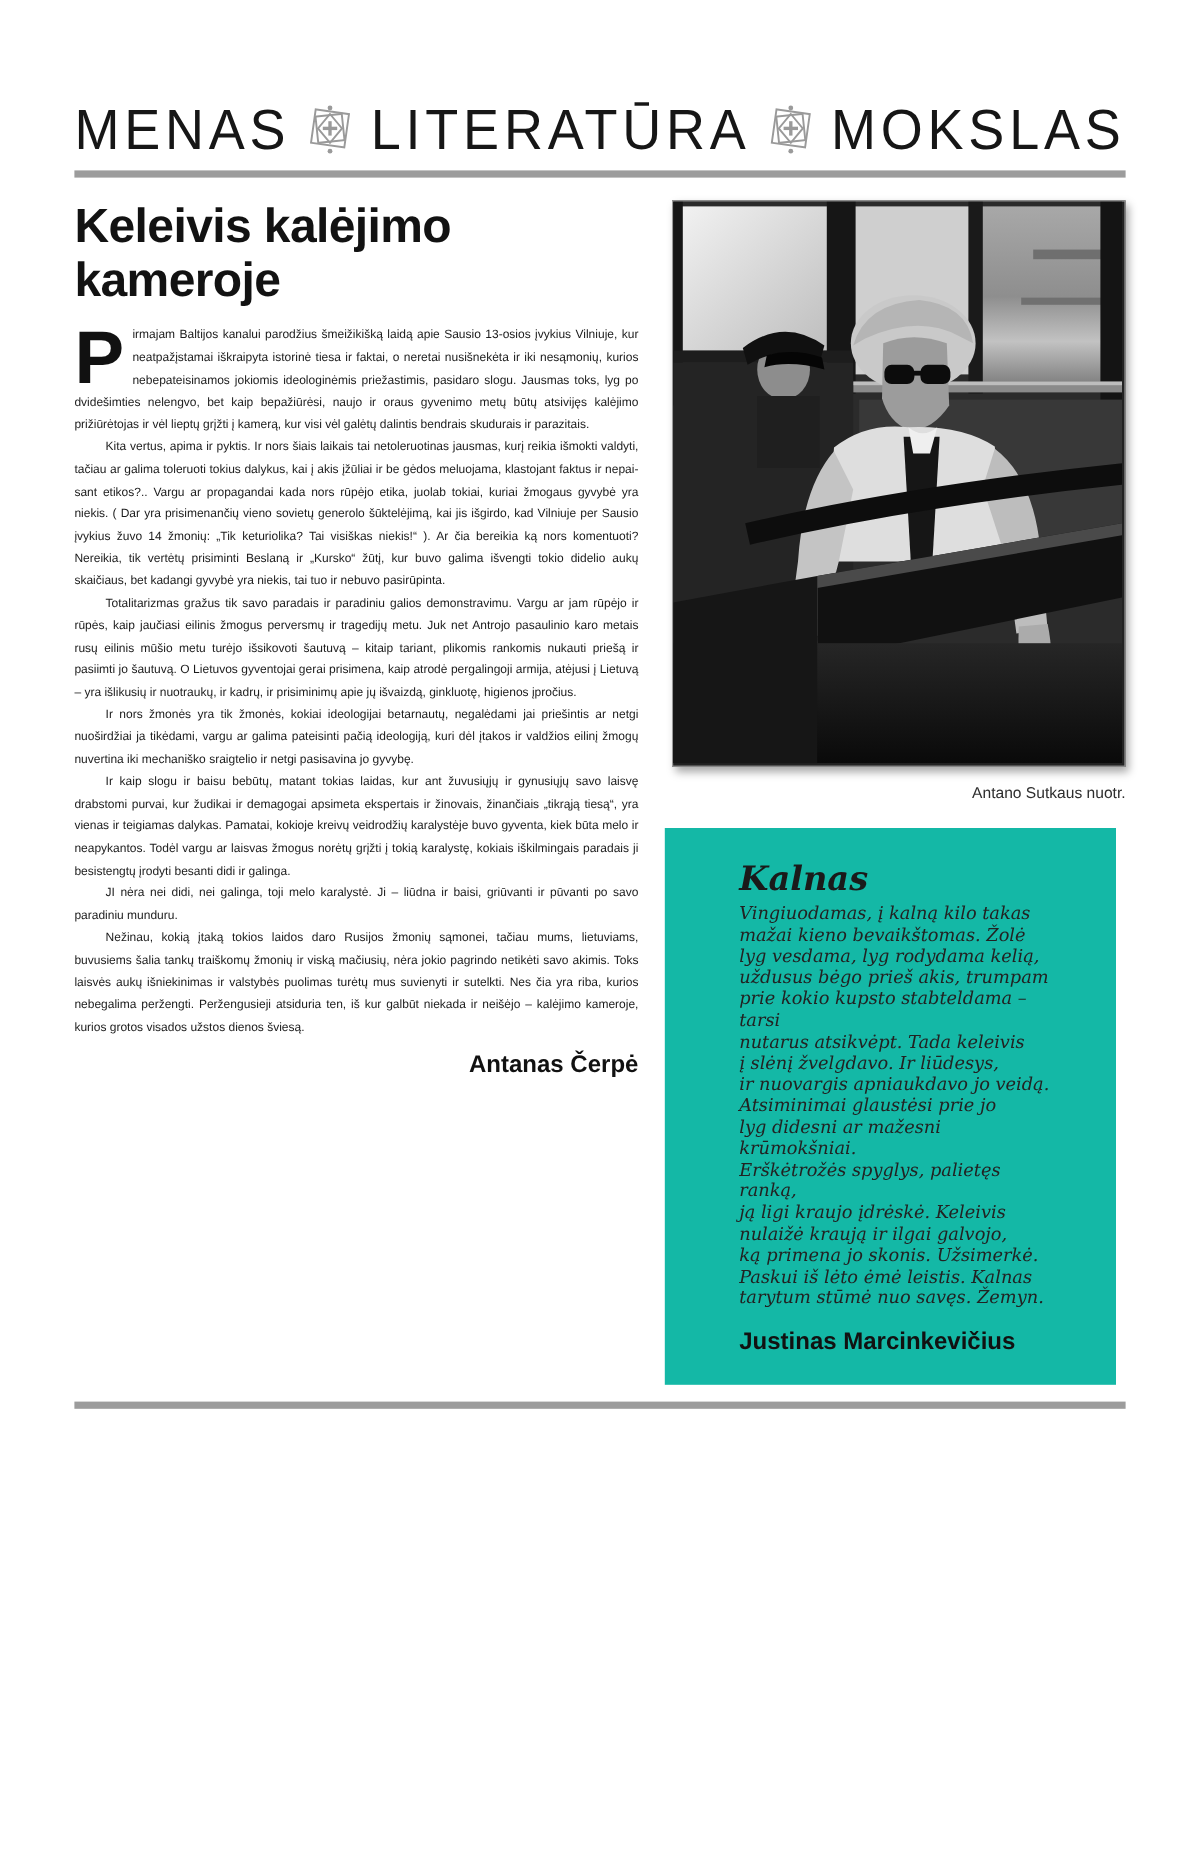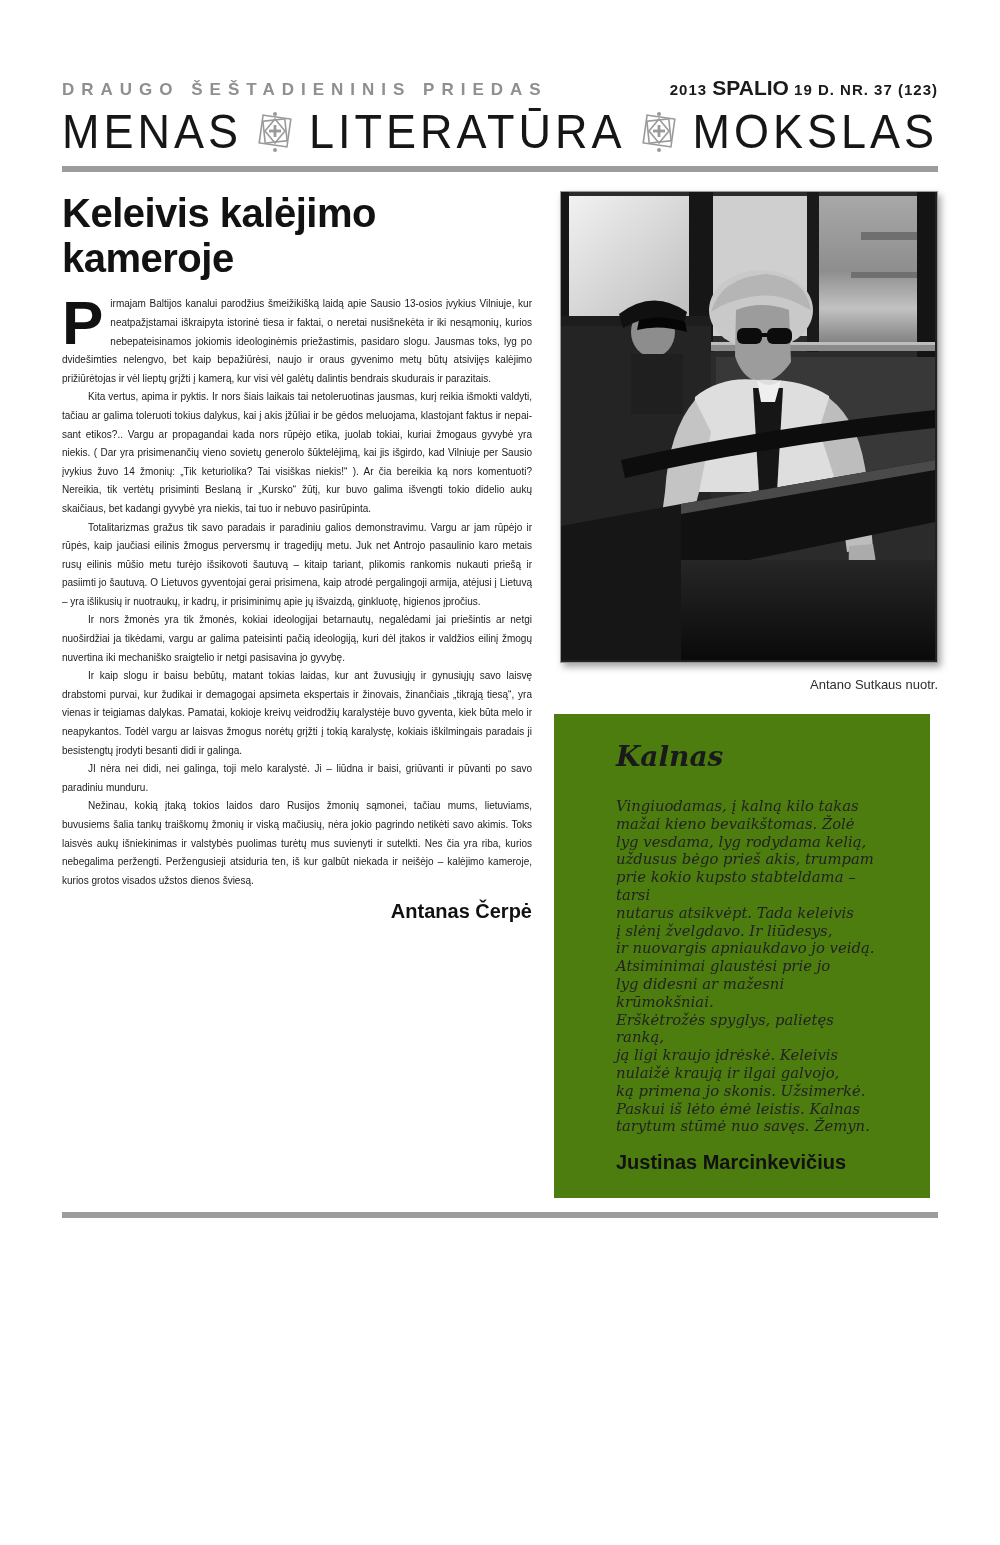--- a/index.html
+++ b/index.html
@@ -38,41 +38,37 @@
   .byline{margin-top:10px;text-align:right;font-weight:bold;font-size:20px;color:#111;}
 
   
   .photo-frame{width:376px;height:470px;border:1px solid #9a9a9a;
                box-shadow:3px 4px 7px rgba(0,0,0,.35);background:#222;}
   .photo-frame svg{display:block;}
   .photo-credit{margin-top:14px;text-align:right;font-size:13px;color:#2e2e2e;}
 
   
   .poem-box{box-sizing:border-box;margin-top:22px;margin-left:-6px;width:376px;
-            min-height:390px;background:#4d7c0f;padding:26px 44px 24px 62px;}
+            min-height:390px;background:#14b8a6;padding:26px 44px 24px 62px;}
   .poem-title{margin:0;font-family:"DejaVu Serif",serif;font-style:italic;
               font-weight:bold;font-size:28px;color:#1a1a1a;}
-  .poem-text{margin-top:24px;font-family:"DejaVu Serif",serif;font-style:italic;
+  .poem-text{margin-top:4px;font-family:"DejaVu Serif",serif;font-style:italic;
              font-size:14.8px;line-height:17.8px;color:#222;white-space:pre-line;}
   .poem-byline{margin-top:16px;text-align:left;font-weight:bold;font-size:20px;color:#111;}
 
   
   .bottom-rule{height:6px;background:#9c9c9c;margin-top:14px;}
   .b{font-weight:bold;}
 </style>
 </head>
 <body>
 
 <div class="page">
 
   <header>
-    <div class="topline">
-      <span class="kicker">DRAUGO ŠEŠTADIENINIS PRIEDAS</span>
-      <span class="issue"><span class="b">2013 </span><span class="b big">SPALIO</span><span class="b"> 19 D. NR. 37 (123)</span></span>
-    </div>
     <div class="subjects">
       <span class="subject">MENAS</span>
       <svg class="ornament" viewBox="0 0 40 46">
         <g stroke="#9a9a9a" fill="none" stroke-width="1.6">
           <rect x="6" y="8" width="28" height="28" transform="rotate(8 20 22)"></rect>
           <rect x="9" y="11" width="22" height="22" transform="rotate(-6 20 22)"></rect>
           <path d="M20 10 L30 22 L20 34 L10 22 Z"></path>
         </g>
         <g fill="#9a9a9a">
           <rect x="18.6" y="16" width="2.8" height="12"></rect>

